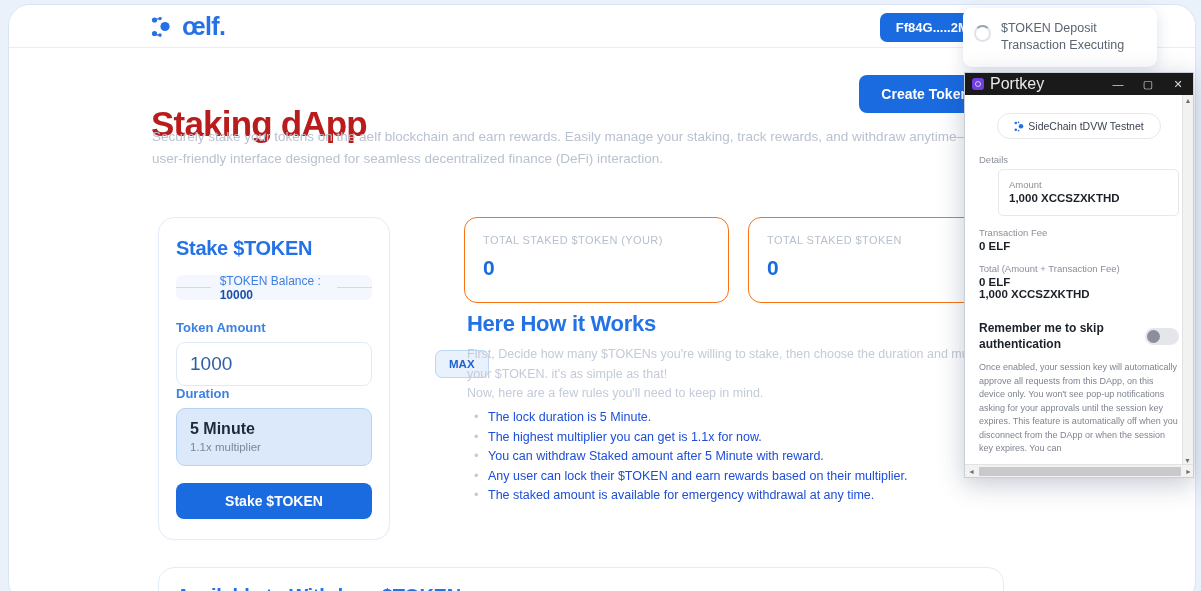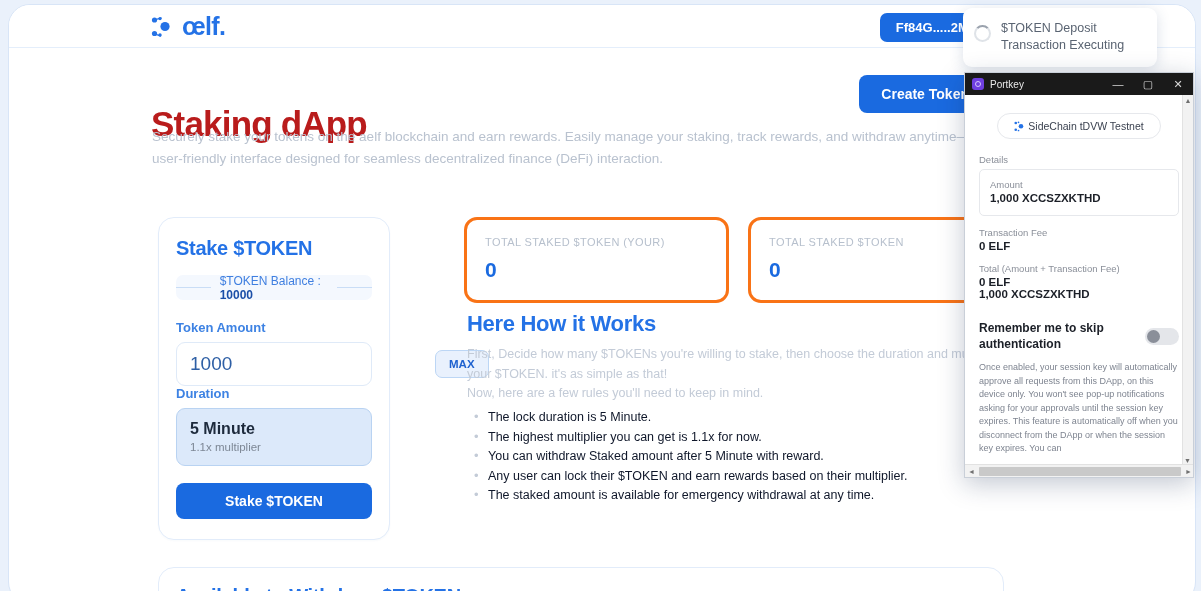--- a/index.html
+++ b/index.html
@@ -155,21 +155,21 @@
     font-size: 14px; font-weight: 700;
     cursor: pointer;
     font-family: "Liberation Sans", sans-serif;
   }
 
   
   .stat-card {
     position: absolute;
     top: 169px;
     width: 265px; height: 86px;
-    border: 3px solid #f97316;
+    border: 1px solid #f97316;
     border-radius: 13px;
     background: #ffffff;
     padding: 16px 18px;
   }
   .stat-card.c1 { left: 455px; }
   .stat-card.c2 { left: 739px; }
   .stat-label {
     font-size: 11px; color: #b7c0cd;
     letter-spacing: .4px;
   }
@@ -190,21 +190,21 @@
     left: 458px; top: 297px;
     width: 560px;
     font-size: 12.5px; line-height: 19.5px;
     color: #c3cbd7;
   }
   .hiw-list {
     position: absolute;
     left: 462px; top: 360px;
     width: 560px;
     font-size: 12.5px; line-height: 19.5px;
-    color: #0f172a;
+    color: #1d4ed8;
     list-style: none;
   }
   .hiw-list li { position: relative; padding-left: 17px; }
   .hiw-list li::before {
     content: "•"; position: absolute; left: 3px; top: -1px;
     color: #c3cbd7; font-size: 13px;
   }
 
   
   .withdraw-card {
@@ -266,21 +266,21 @@
     background: #6f3fe0;
     border-radius: 3px;
     display: flex; align-items: center; justify-content: center;
     margin-right: 6px;
   }
   .pk-appicon i {
     width: 6px; height: 6px; border-radius: 50%;
     border: 1.5px solid #d4c6fb; display:block;
     font-style: normal;
   }
-  .pk-apptitle { color: #e8e8e8; font-size: 10px; }
+  .pk-apptitle { color: #e8e8e8; font-size: 16px; }
   .pk-winbtns {
     position: absolute; right: 0; top: 0;
     display: flex; height: 22px;
   }
   .pk-winbtn {
     width: 30px; height: 22px;
     display: flex; align-items: center; justify-content: center;
     color: #d8d8d8; font-size: 11px;
     cursor: pointer;
   }
@@ -302,20 +302,21 @@
   }
   .pk-chain svg { width: 12px; height: 11px; }
   .pk-k { font-size: 9.5px; color: #8a8f99; margin-bottom: 2px; }
   .pk-v { font-size: 11.5px; color: #1b1f27; font-weight: 700; }
   .pk-group { margin-bottom: 11px; }
   .pk-details-box {
     border: 1px solid #e6e8ec;
     border-radius: 5px;
     padding: 9px 10px 11px 10px;
     margin-top: 4px;
+    margin-left: 19px;
   }
   .pk-remember {
     display: flex; align-items: center; justify-content: space-between;
     margin-top: 20px; gap: 8px;
   }
   .pk-remember-label {
     font-size: 12px; color: #1b1f27; font-weight: 700; line-height: 16px;
     max-width: 130px;
   }
   .pk-toggle {

